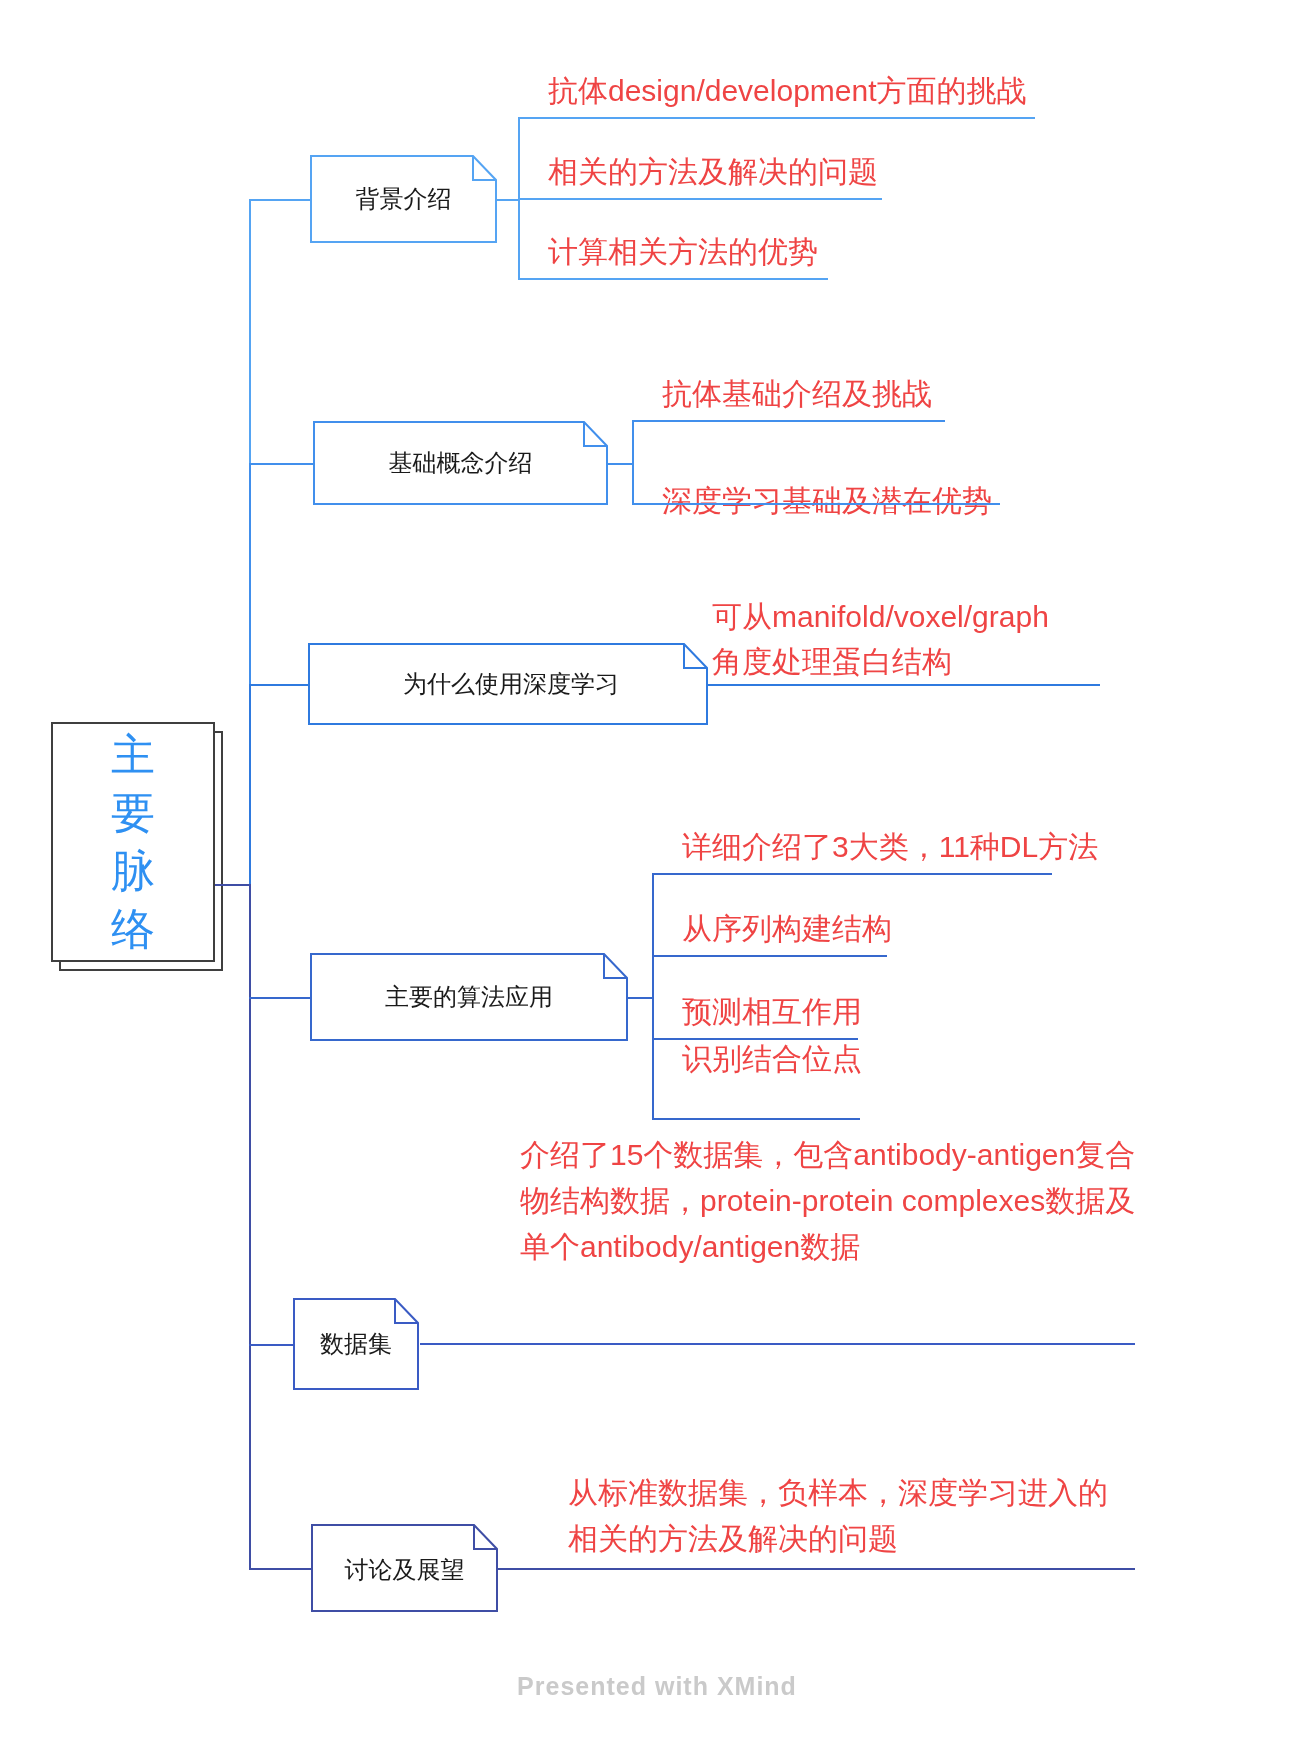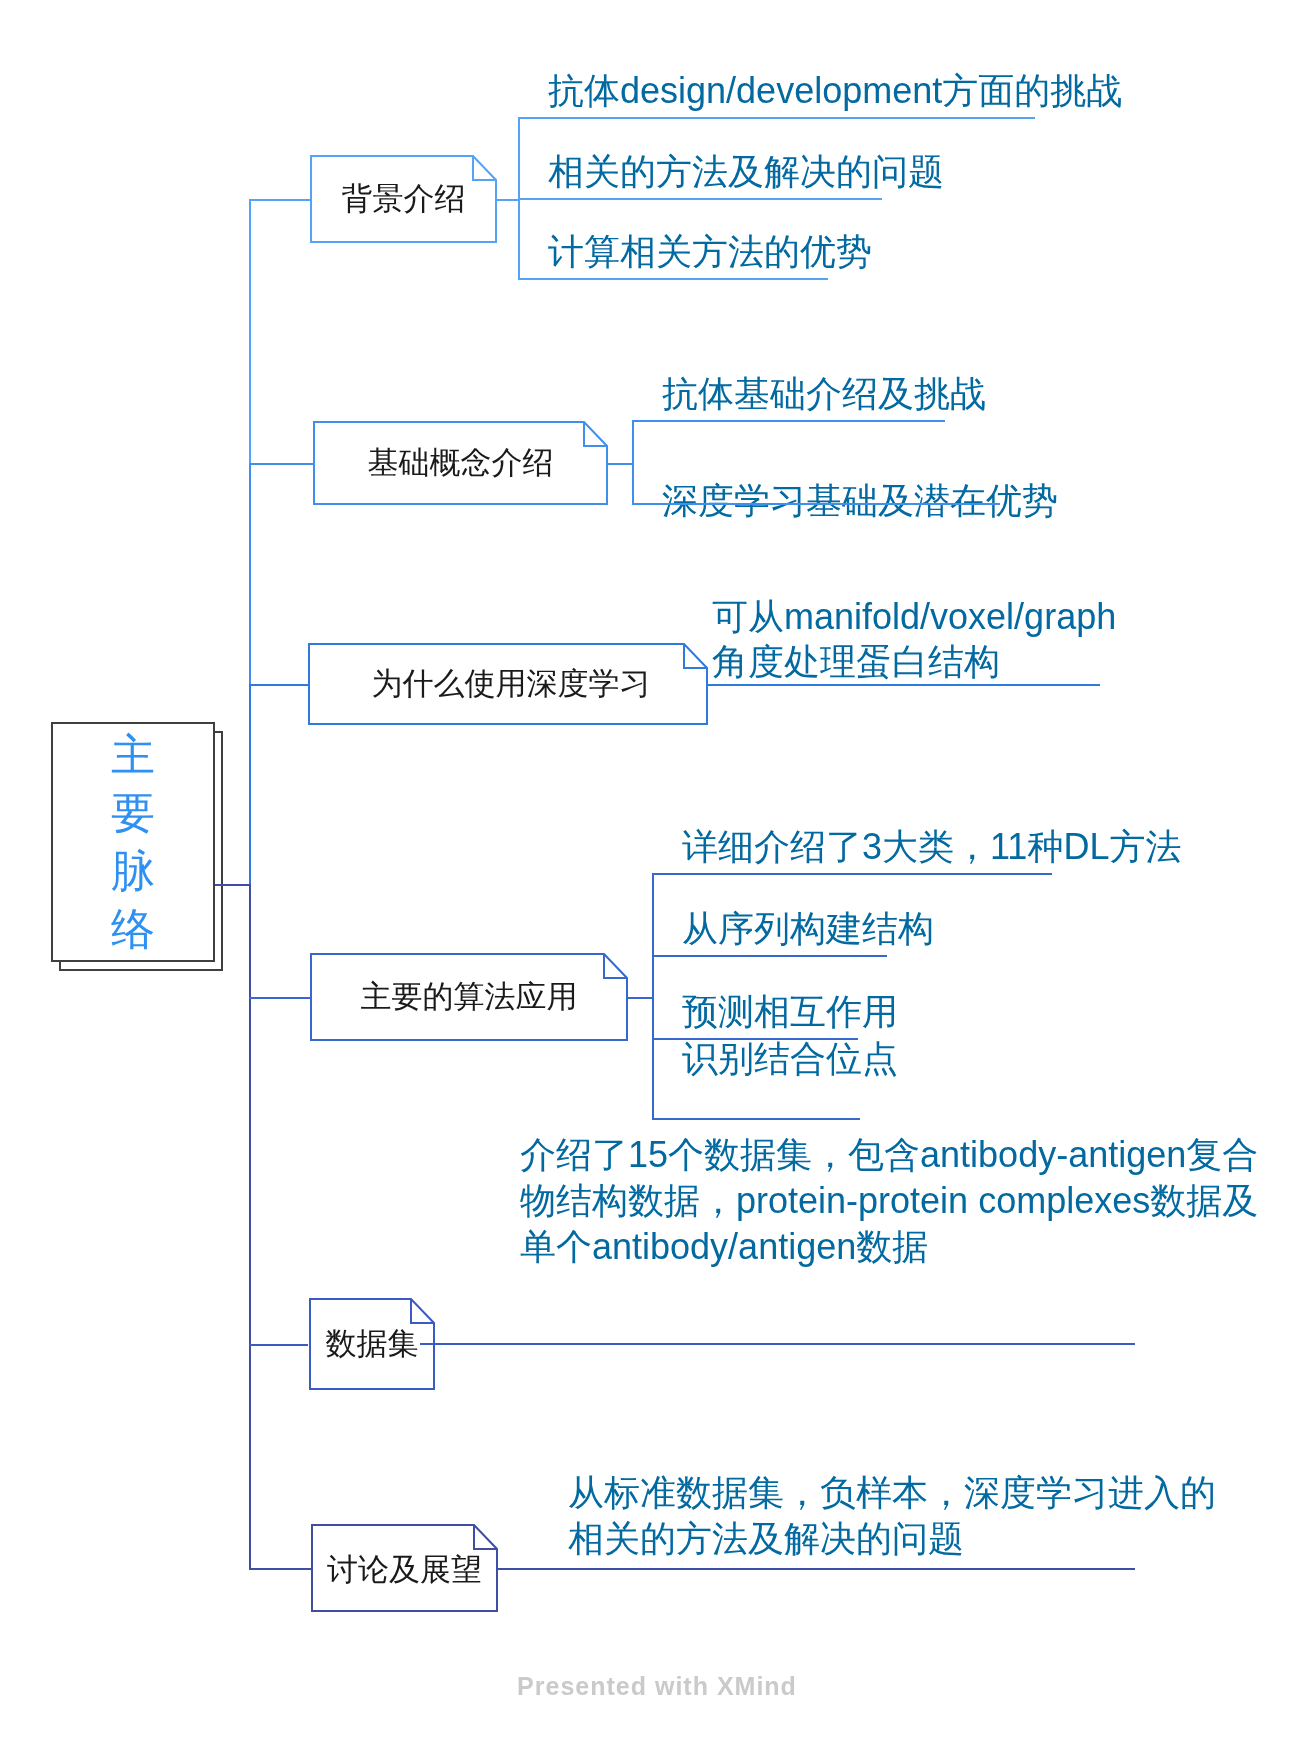--- a/index.html
+++ b/index.html
@@ -8,22 +8,22 @@
   .hline,.vline{position:absolute;}
   .hline{height:2px;}
   .vline{width:2px;}
   
   .c1{background:#55A4F3;} .c2{background:#418FEC;} .c3{background:#2F7ADF;}
   .c4{background:#3668CD;} .c5{background:#3A5BC4;} .c6{background:#3F4EA5;}
   .node{position:absolute;}
   .node svg{position:absolute;left:0;top:0;}
   .node .label{position:absolute;left:0;top:0;width:100%;height:100%;
                display:flex;align-items:center;justify-content:center;
-               font-size:31px;color:#1a1a1a;white-space:nowrap;}
-  .child{position:absolute;font-size:36px;line-height:45px;white-space:nowrap;color:#0369a1;}
+               font-size:24px;color:#1a1a1a;white-space:nowrap;}
+  .child{position:absolute;font-size:30px;line-height:45px;white-space:nowrap;color:#ef4444;}
   .child.single{line-height:34px;}
   .central-shadow{position:absolute;left:59px;top:731px;width:164px;height:240px;
                   background:#ffffff;border:2px solid #3f3f3f;box-sizing:border-box;}
   .central{position:absolute;left:51px;top:722px;width:164px;height:240px;
            background:#ffffff;border:2px solid #3f3f3f;box-sizing:border-box;
            display:flex;flex-direction:column;align-items:center;justify-content:center;gap:10px;}
   .central div{font-size:44px;line-height:48px;color:#2E90F2;}
   .footer{position:absolute;left:0;top:1672px;width:100%;text-align:center;
           font-size:25px;font-weight:bold;letter-spacing:1px;color:#cacaca;}
 </style>
@@ -123,21 +123,21 @@
   <div class="child single" style="left:682px;top:995px;">
     <div>预测相互作用</div>
   </div>
   <div class="hline c4" style="left:652px;top:1038px;width:206px;"></div>
   <div class="child single" style="left:682px;top:1042px;">
     <div>识别结合位点</div>
   </div>
   <div class="hline c4" style="left:652px;top:1118px;width:208px;"></div>
 
   <div class="hline c5" style="left:249px;top:1344px;width:59px;"></div>
-  <div class="node" style="left:309px;top:1298px;width:126px;height:92px;border-radius:25px;">
+  <div class="node" style="left:293px;top:1298px;width:126px;height:92px;border-radius:25px;">
     <svg width="126" height="92" viewBox="0 0 126 92">
       <path d="M1 1 H102 L125 25 V91 H1 Z" fill="#ffffff" stroke="#3A5BC4" stroke-width="2"></path>
       <path d="M102 1 L102 25 L125 25" fill="none" stroke="#3A5BC4" stroke-width="2"></path>
     </svg>
     <span class="label">数据集</span>
   </div>
   <div class="child" style="left:520px;top:1132px;line-height:46px;">
     <div>介绍了15个数据集，包含antibody-antigen复合</div>
     <div>物结构数据，protein-protein complexes数据及</div>
     <div>单个antibody/antigen数据</div>

